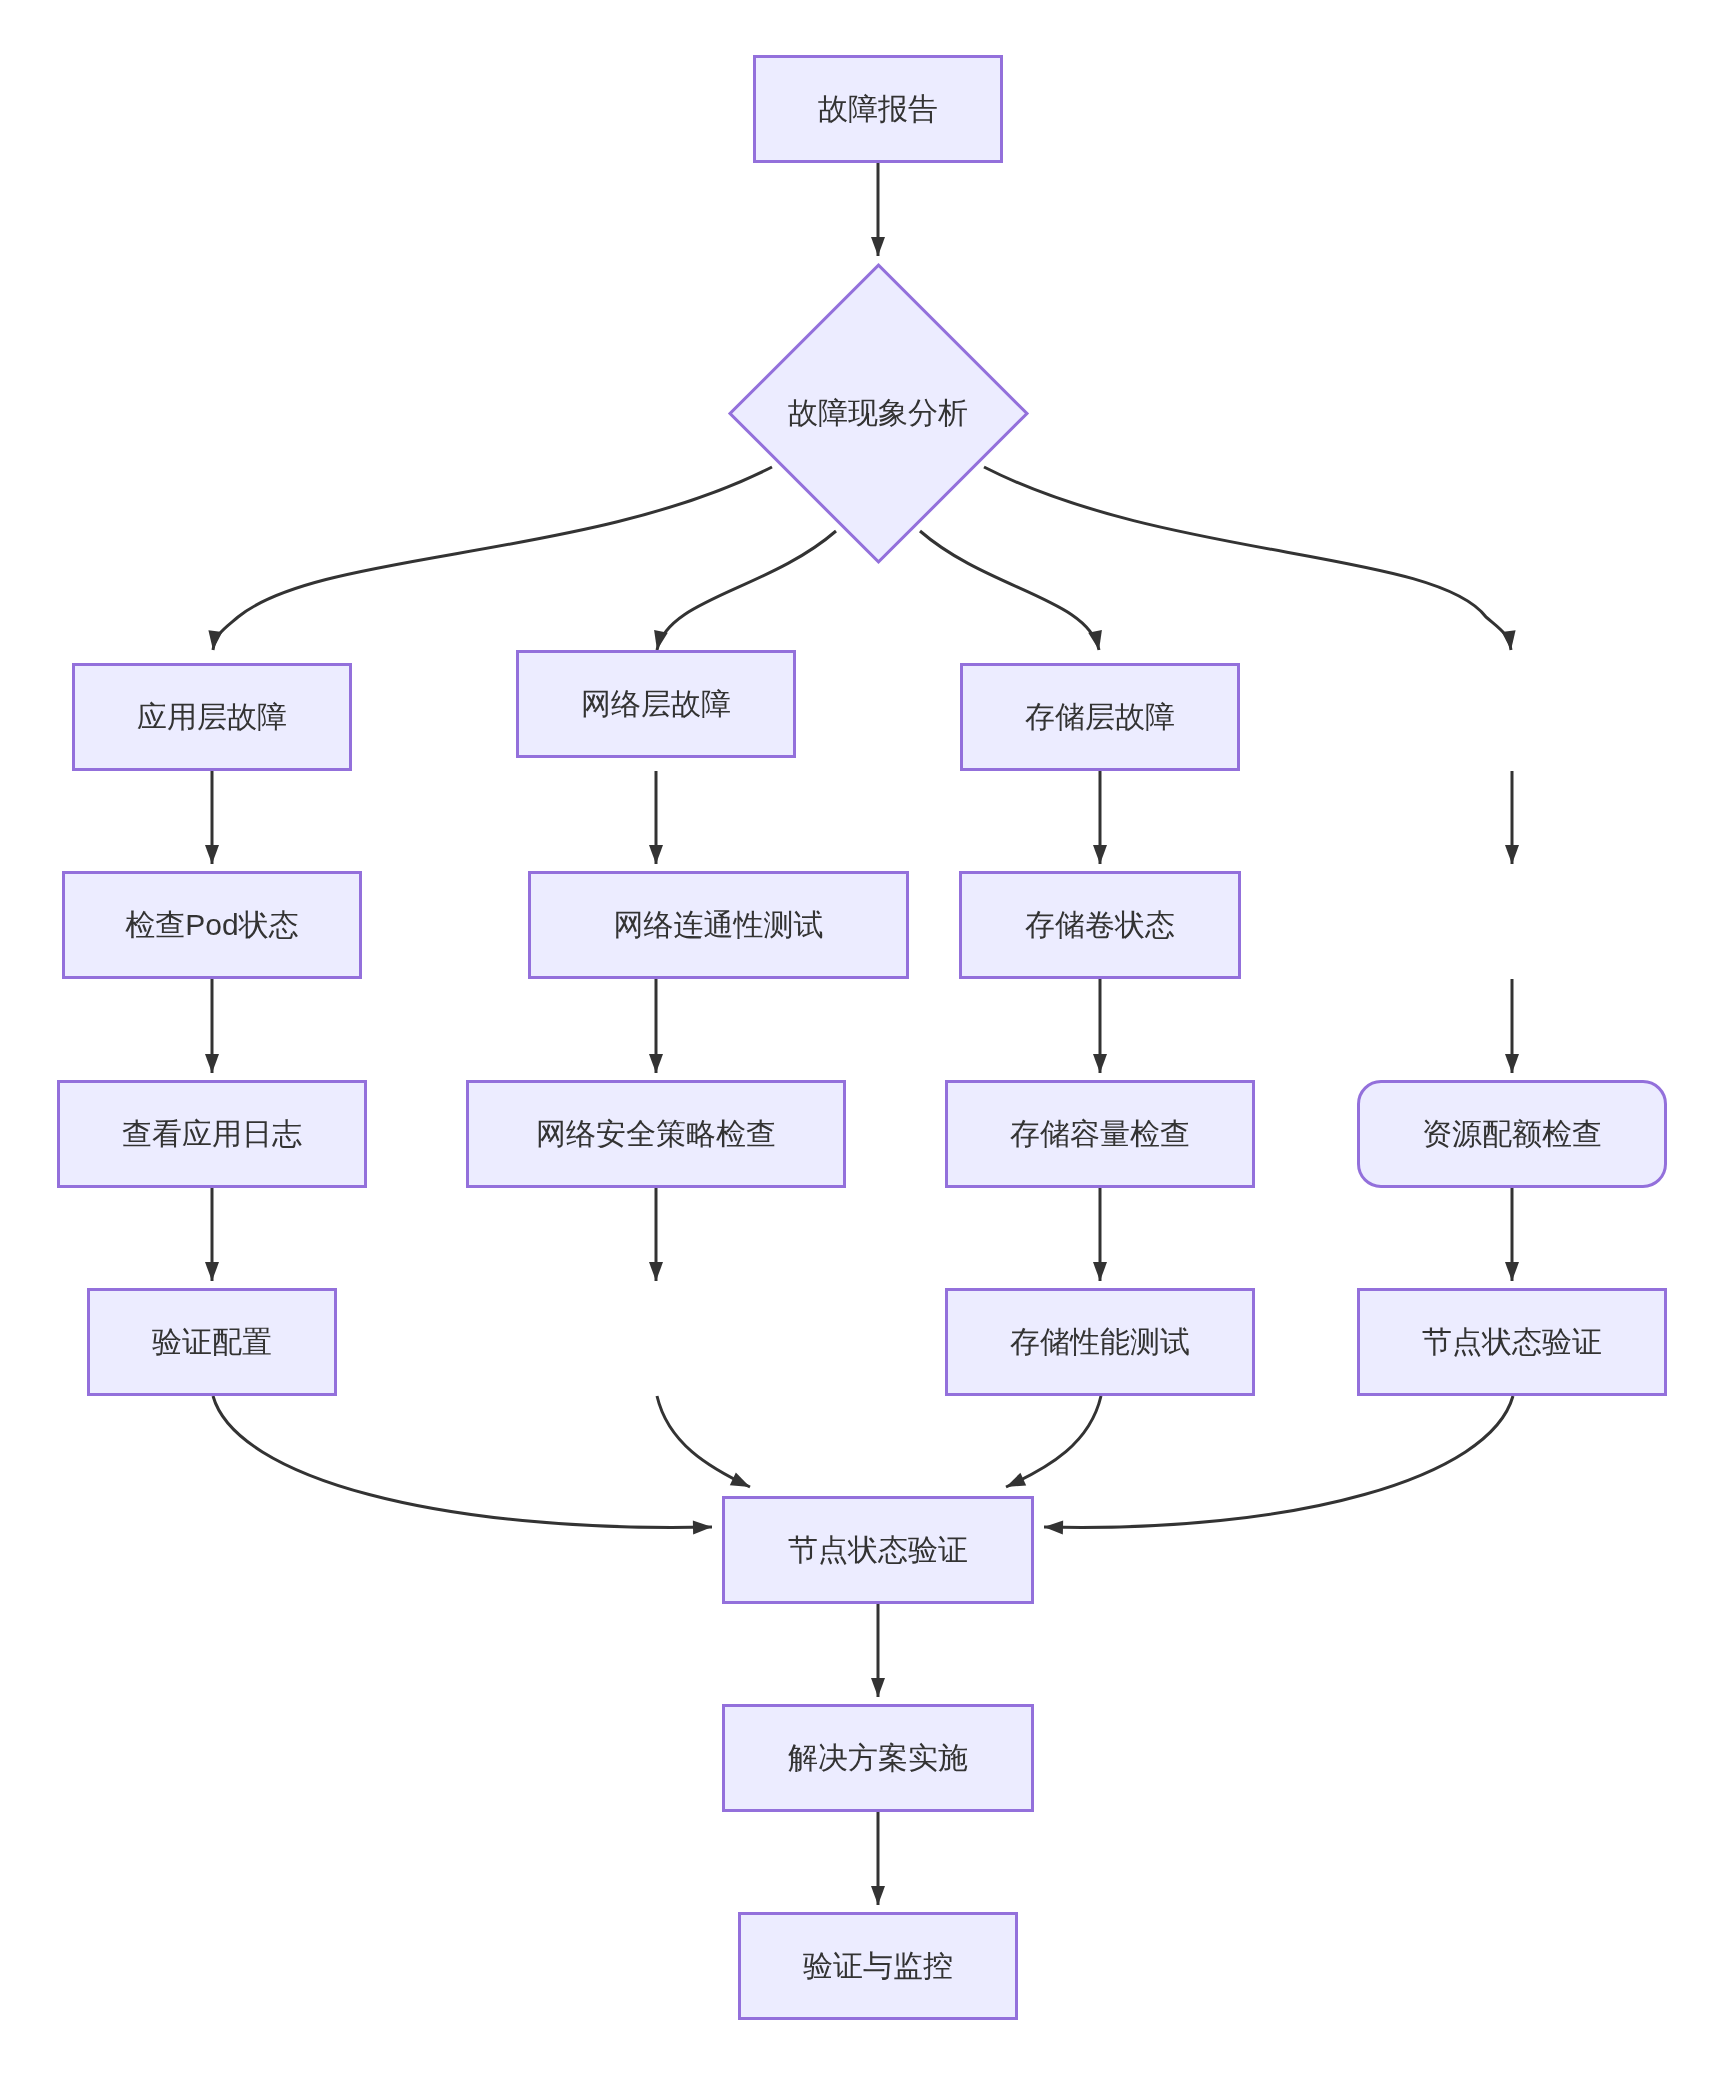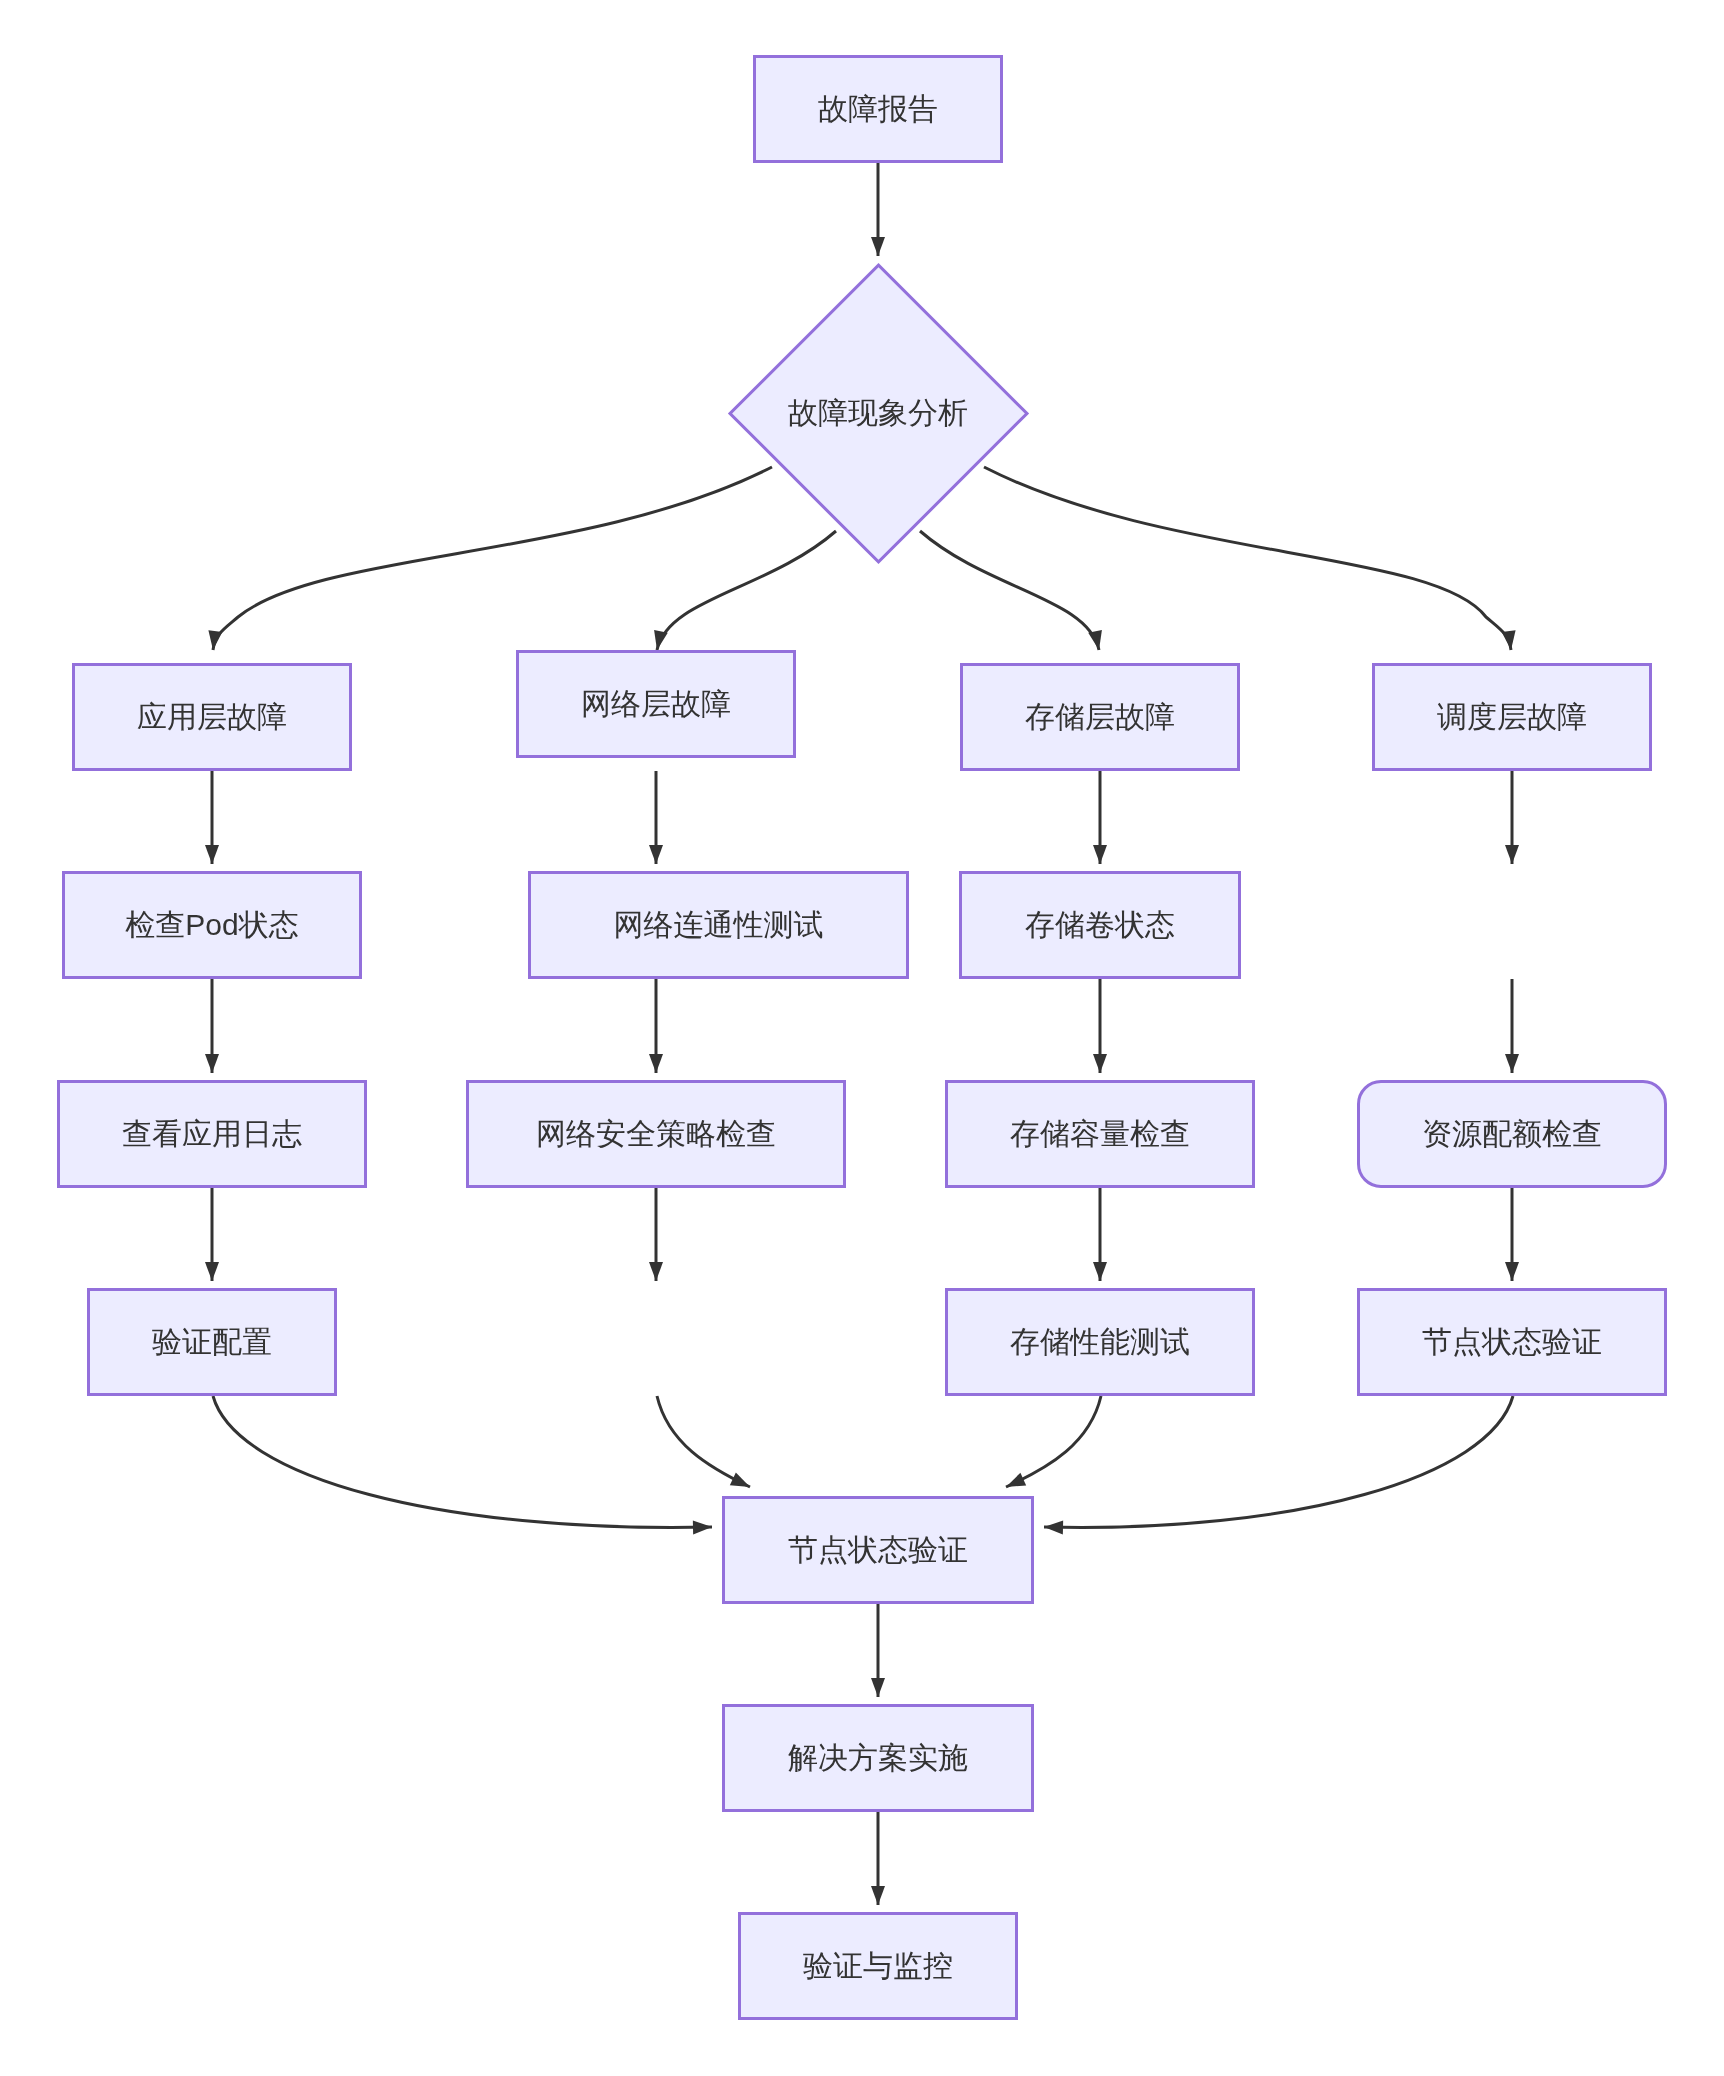--- a/index.html
+++ b/index.html
@@ -139,23 +139,20 @@
 
   <div class="node n-app-layer">
     <span>应用层故障</span>
   </div>
   <div class="node n-network-layer">
     <span>网络层故障</span>
   </div>
   <div class="node n-storage-layer">
     <span>存储层故障</span>
   </div>
-  <div class="node n-sched-layer">
-    <span>调度层故障</span>
-  </div>
 
   <div class="node n-check-pod">
     <span>检查Pod状态</span>
   </div>
   <div class="node n-net-test">
     <span>网络连通性测试</span>
   </div>
   <div class="node n-volume-status">
     <span>存储卷状态</span>
   </div>

